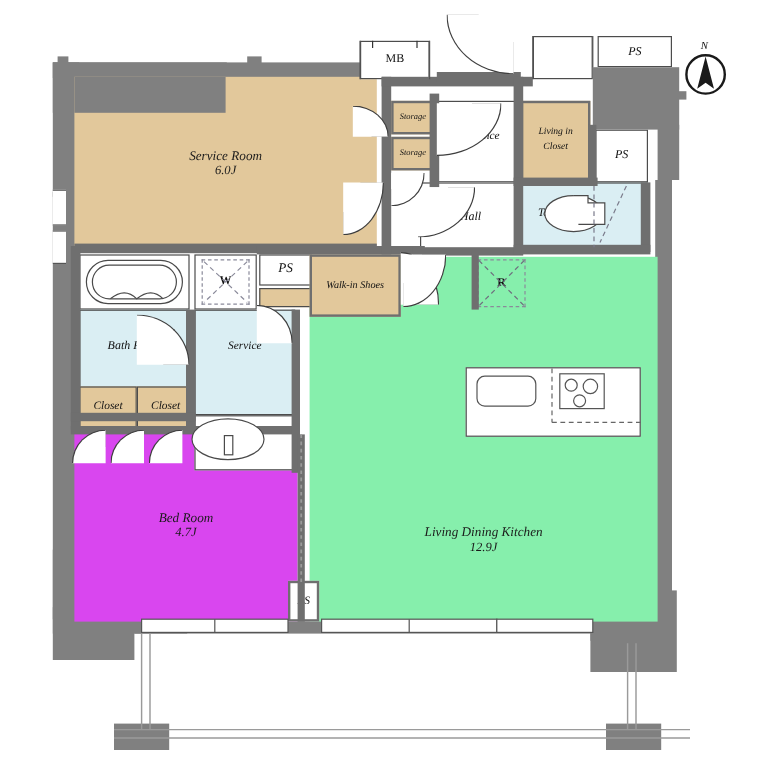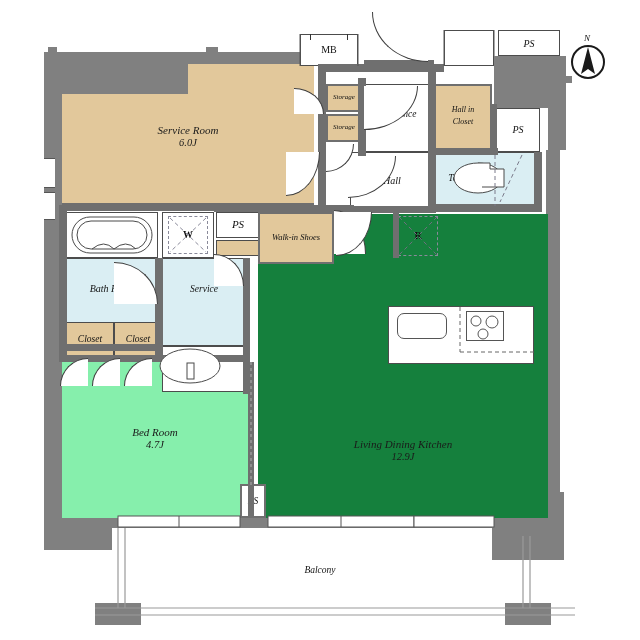--- a/index.html
+++ b/index.html
@@ -56,22 +56,22 @@
     font-style: italic;
     color: #111;
     white-space: nowrap;
     display: flex;
     align-items: center;
     justify-content: center;
     text-align: center;
   }
   
   .f-tan    { background: #e2c89b; }
-  .f-peach  { background: #15803d; }
-  .f-cream  { background: #86efac; }
+  .f-peach  { background: #86efac; }
+  .f-cream  { background: #d946ef; }
   .f-blue   { background: #daeef3; }
   .f-white  { background: #ffffff; }
 
   .ol { border: 1px solid #4c4c4c; }
   .ol2 { border: 2px solid #6f6f6f; }
 
   
   .arc {
     position: absolute;
     border: 1px solid #3d3d3d;
@@ -186,21 +186,21 @@
   <div class="lbl" style="left:300px;top:40px;width:58px;height:18px;font-size:10px;font-style:normal;">MB</div>
   <div class="box" style="left:310px;top:34px;width:38px;height:6px;border-left:1px solid #333;border-right:1px solid #333;"></div>
 
   <div class="box f-tan ol2" style="left:326px;top:84px;width:36px;height:28px;"></div>
   <div class="lbl" style="left:324px;top:91px;width:40px;height:12px;font-size:7px;">Storage</div>
 
   <div class="box f-tan ol2" style="left:326px;top:114px;width:36px;height:28px;"></div>
   <div class="lbl" style="left:324px;top:121px;width:40px;height:12px;font-size:7px;">Storage</div>
 
   <div class="box f-tan ol2" style="left:434px;top:84px;width:58px;height:68px;"></div>
-  <div class="lbl" style="left:432px;top:102px;width:62px;height:14px;font-size:8px;">Hall in</div>
+  <div class="lbl" style="left:432px;top:102px;width:62px;height:14px;font-size:8px;">Living in</div>
   <div class="lbl" style="left:432px;top:114px;width:62px;height:14px;font-size:8px;">Closet</div>
 
   <div class="box f-white ol" style="left:498px;top:30px;width:62px;height:26px;"></div>
   <div class="lbl" style="left:498px;top:34px;width:62px;height:18px;font-size:10px;">PS</div>
 
   <div class="box f-white ol" style="left:444px;top:30px;width:50px;height:36px;"></div>
 
   <div class="box f-white ol" style="left:496px;top:108px;width:44px;height:44px;"></div>
   <div class="lbl" style="left:496px;top:120px;width:44px;height:18px;font-size:10px;">PS</div>
 
@@ -211,21 +211,20 @@
   <div class="dash" style="left:398px;top:216px;width:40px;height:40px;"></div>
   <div class="lbl" style="left:398px;top:228px;width:40px;height:14px;font-size:10px;font-weight:bold;font-style:normal;">R</div>
 
   <div class="box f-white ol" style="left:388px;top:306px;width:146px;height:58px;"></div>
   <div class="box" style="left:397px;top:313px;width:50px;height:26px;border:1px solid #555;border-radius:7px;"></div>
   <div class="box" style="left:466px;top:311px;width:38px;height:30px;border:1px solid #555;"></div>
 
   <div class="box f-white" style="left:240px;top:484px;width:26px;height:34px;border:2px solid #6f6f6f;"></div>
   <div class="lbl" style="left:240px;top:492px;width:26px;height:18px;font-size:9.5px;">PS</div>
 
-  <div class="lbl" style="left:260px;top:562px;width:120px;height:16px;font-size:9.5px;">Balcony</div>
 
   <div class="wall" style="left:95px;top:603px;width:46px;height:22px;"></div>
   <div class="wall" style="left:505px;top:603px;width:46px;height:22px;"></div>
 
   <div class="wall-thin" style="left:62px;top:203px;width:252px;height:8px;"></div>
   <div class="wall-thin" style="left:59px;top:205px;width:8px;height:153px;"></div>
   <div class="wall-thin" style="left:155px;top:258px;width:8px;height:100px;"></div>
   <div class="wall-thin" style="left:59px;top:344px;width:104px;height:7px;"></div>
   <div class="wall-thin" style="left:59px;top:355px;width:190px;height:7px;"></div>
   <div class="wall-thin" style="left:243px;top:258px;width:7px;height:136px;"></div>

